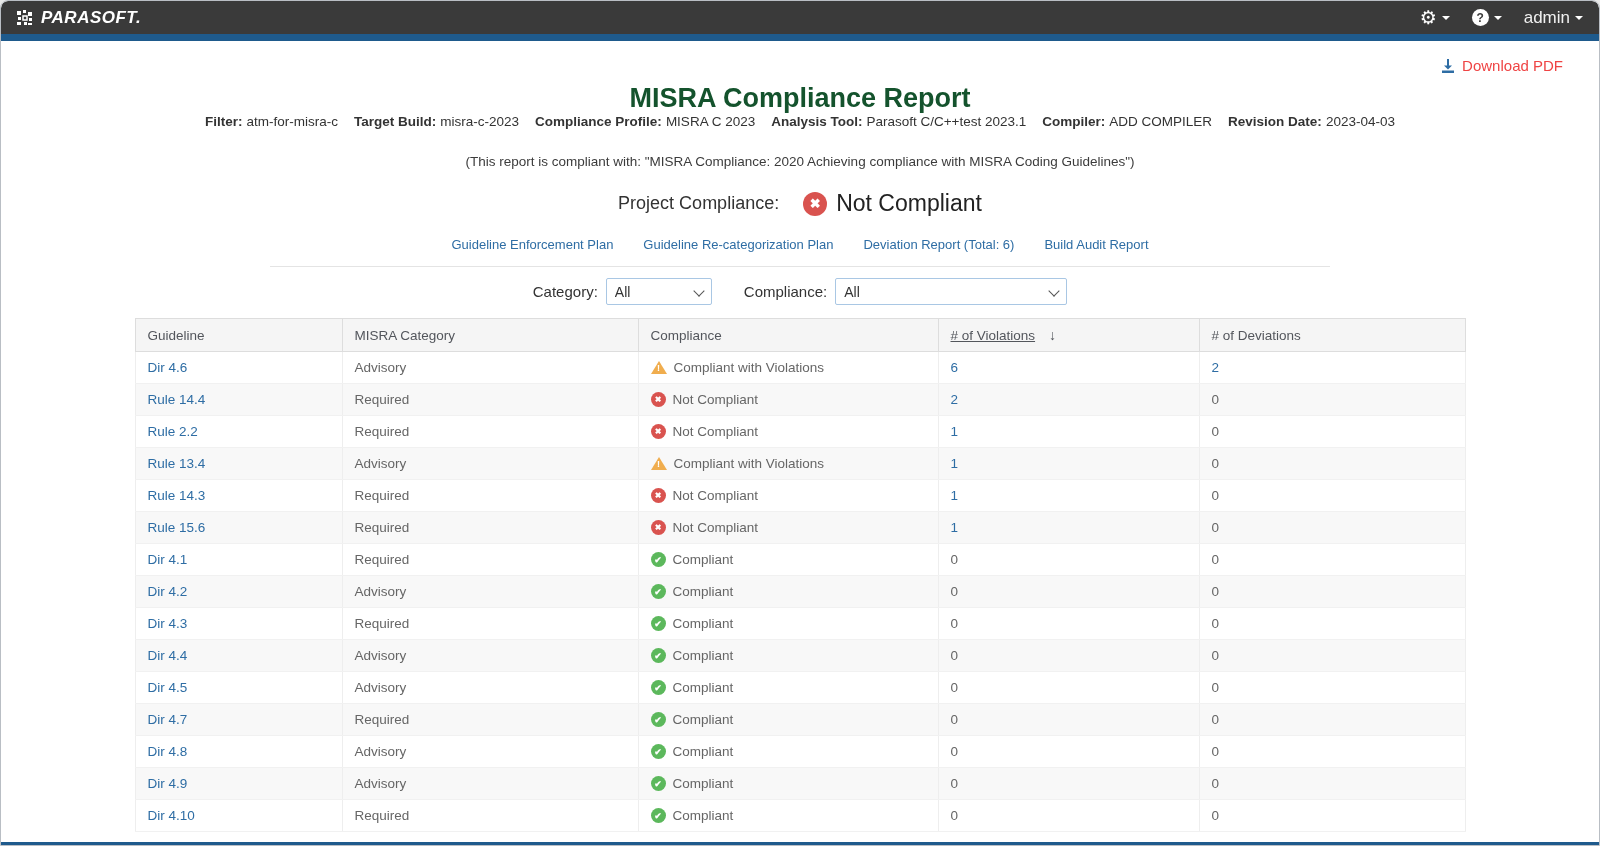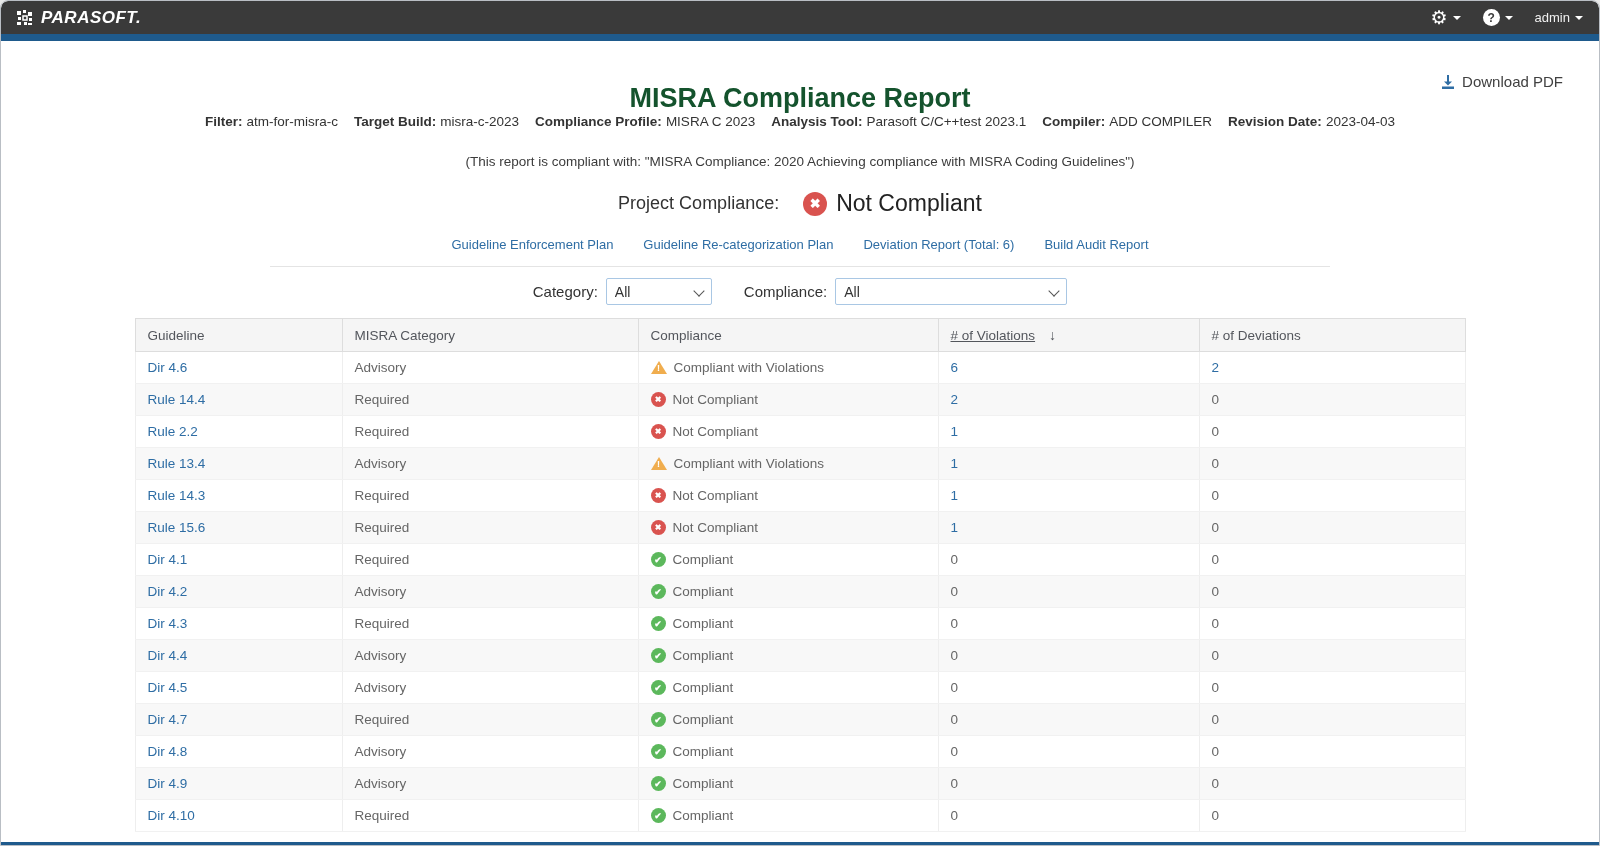--- a/index.html
+++ b/index.html
@@ -39,31 +39,31 @@
     width: 17px; height: 17px; border-radius: 50%;
     background: #ffffff; color: #3a3a3a;
     font-size: 12px; font-weight: bold;
     display: flex; align-items: center; justify-content: center;
   }
   .caret {
     display: inline-block; width: 0; height: 0;
     border-left: 4px solid transparent; border-right: 4px solid transparent;
     border-top: 4px solid #ffffff;
   }
-  .user-label { color: #f0f0f0; font-size: 13px; }
+  .user-label { color: #f0f0f0; font-size: 17px; }
   .blue-stripe { height: 7px; background: #1e5a8c; }
   .bottom-stripe {
     position: absolute; left: 0; right: 0; bottom: 0;
     height: 3px; background: #1e5a8c; z-index: 5;
   }
   
   .download-link {
-    position: absolute; top: 72px; right: 36px;
+    position: absolute; top: 56px; right: 36px;
     display: flex; align-items: center; gap: 6px;
-    color: #404040; font-size: 15px; cursor: pointer; text-decoration: none;
+    color: #ef4444; font-size: 15px; cursor: pointer; text-decoration: none;
   }
   .report-title {
     margin-top: 42px;
     text-align: center;
     font-size: 27px; font-weight: bold; color: #14532d;
   }
   .meta-line {
     margin-top: 0;
     display: flex; justify-content: center; gap: 16px;
     font-size: 13.5px; color: #333333;

